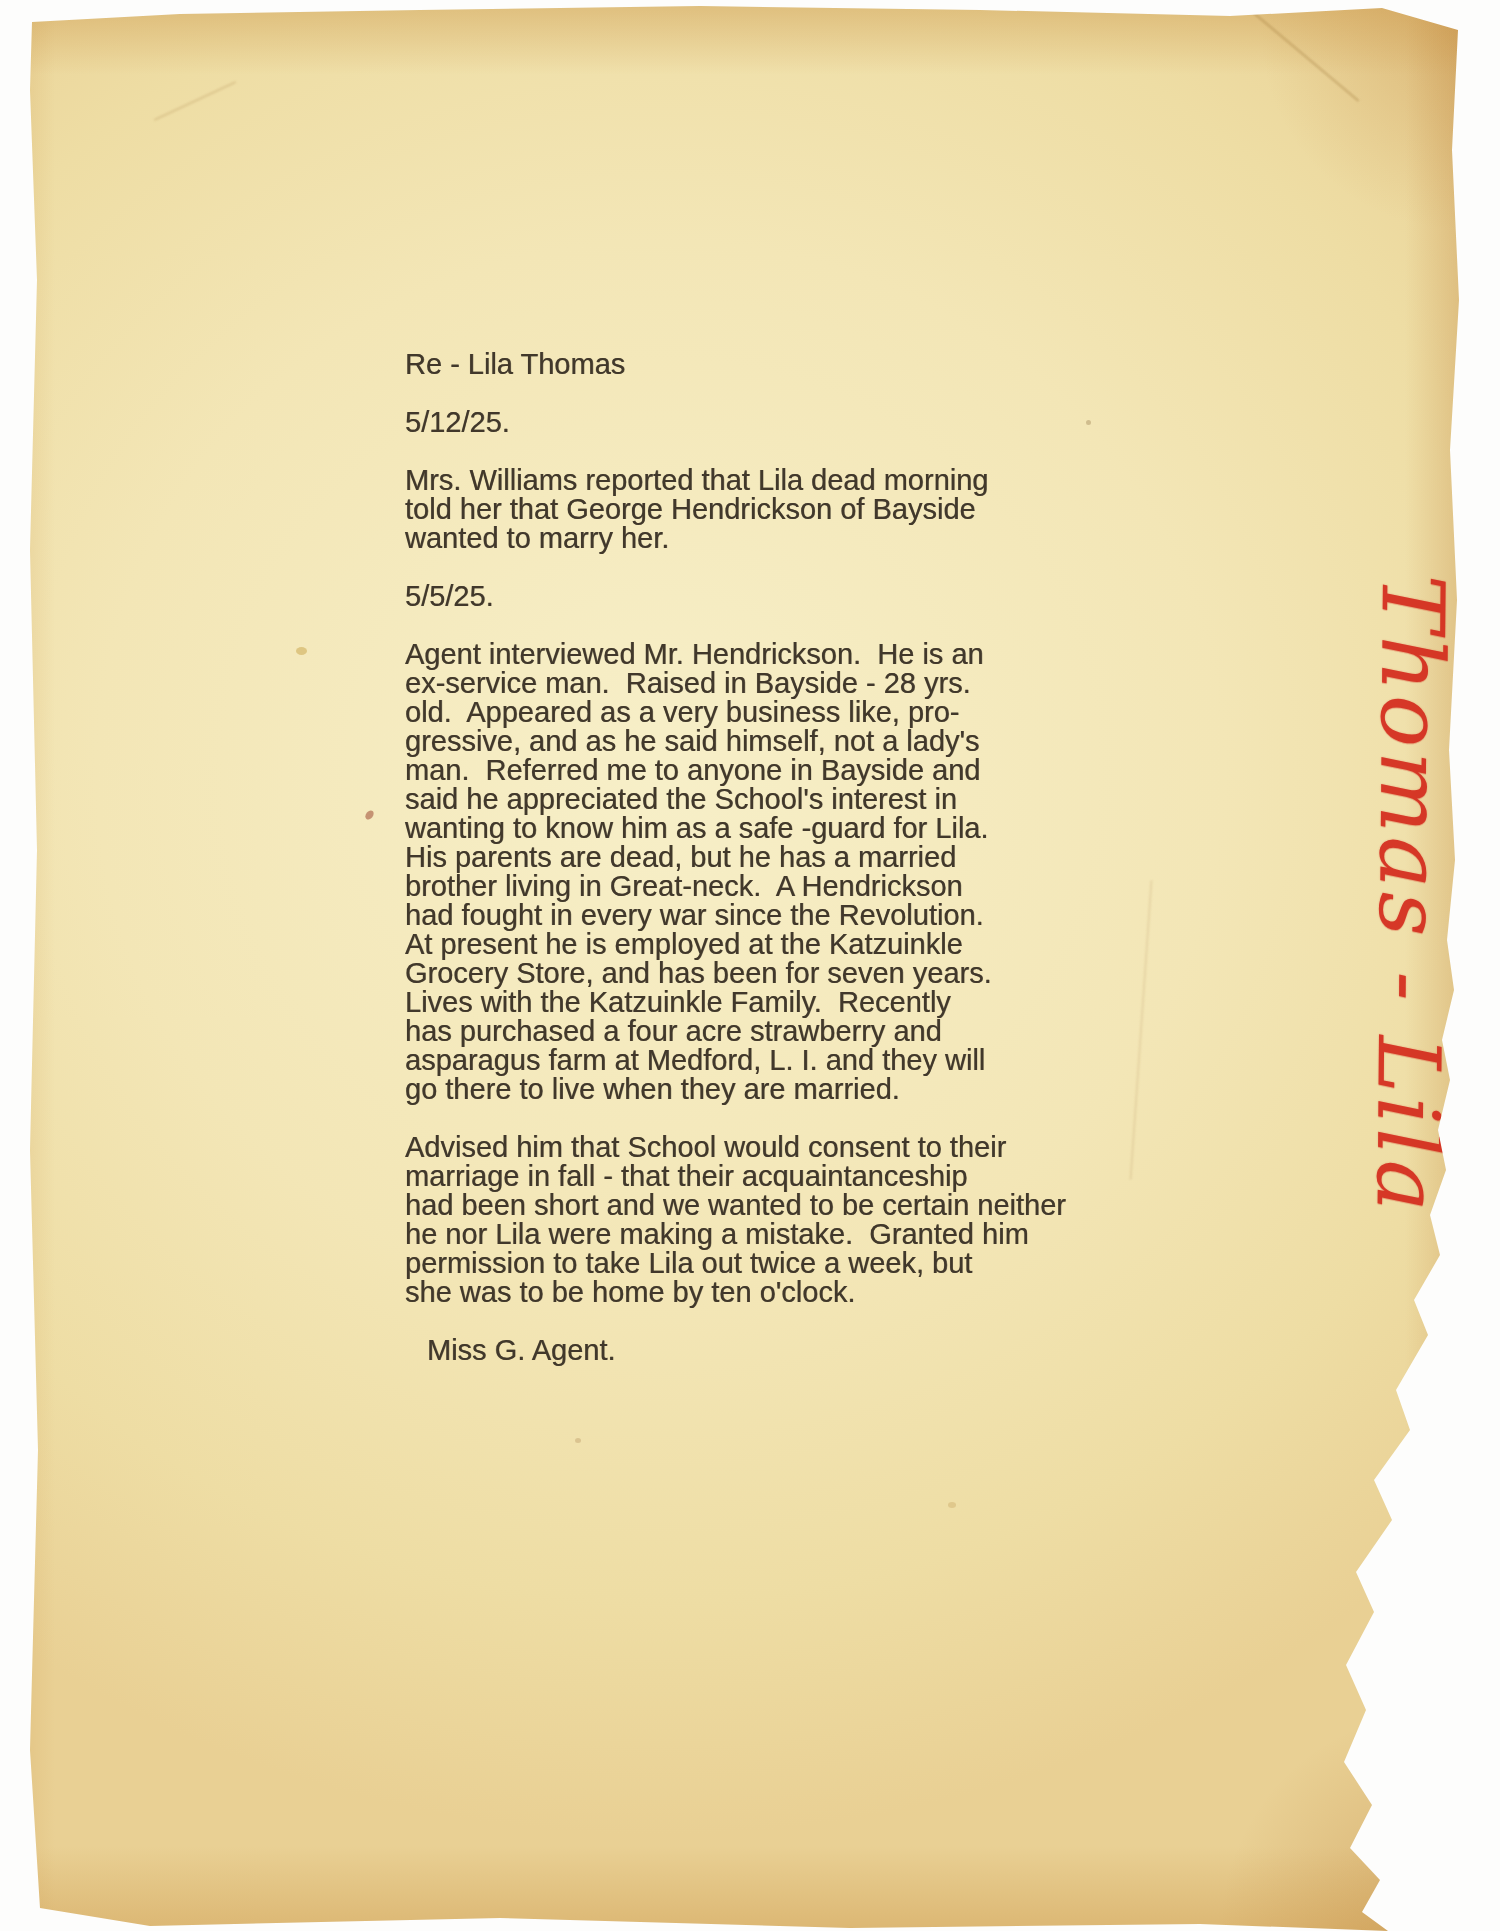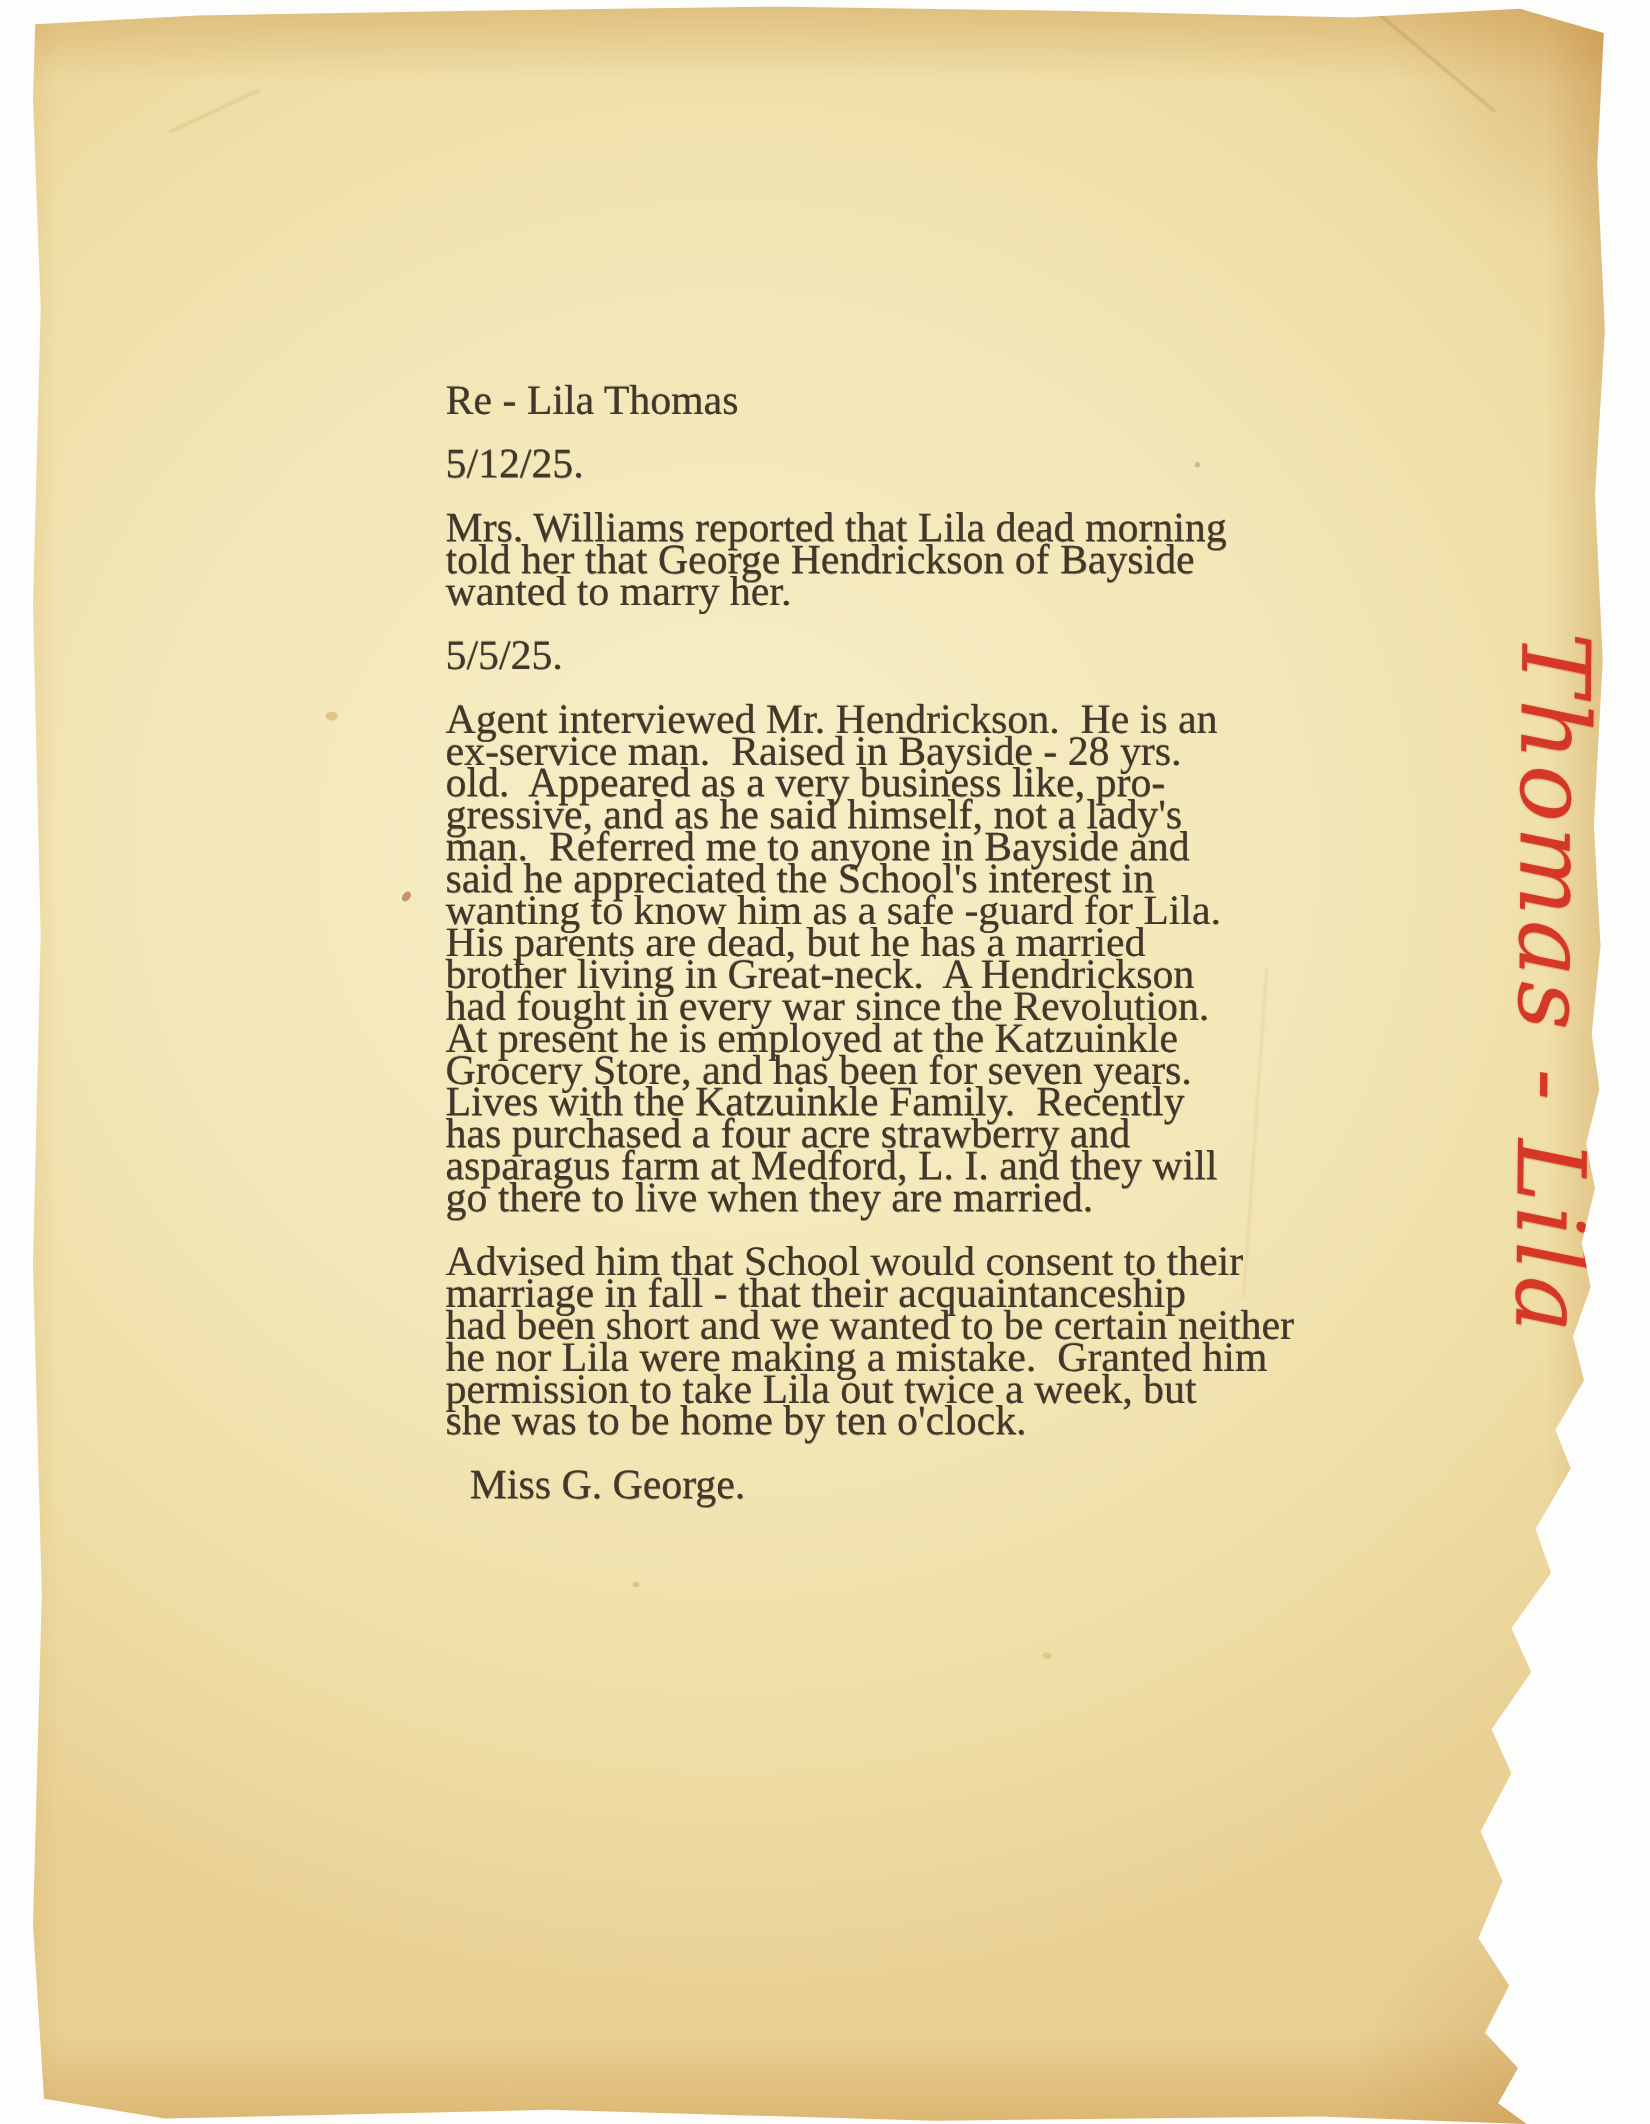--- a/index.html
+++ b/index.html
@@ -32,22 +32,22 @@
     background:
       linear-gradient(to bottom, rgba(198,141,60,0.42), rgba(198,141,60,0) 75px),
       linear-gradient(to top, rgba(198,141,60,0.38), rgba(198,141,60,0) 85px),
       linear-gradient(to right, rgba(198,141,60,0.28), rgba(198,141,60,0) 55px),
       linear-gradient(to left, rgba(184,120,45,0.48), rgba(184,120,45,0) 95px),
       radial-gradient(circle 220px at 1440px 1931px, rgba(178,112,40,0.35), rgba(178,112,40,0) 100%),
       radial-gradient(circle 200px at 1460px 30px, rgba(188,126,50,0.30), rgba(188,126,50,0) 100%);
   }
   .typed{
     position:absolute;left:405px;top:350px;width:880px;
-    font-family:Liberation Serif, serif;
-    font-size:38px;line-height:29px;
+    font-family:Liberation Sans, sans-serif;
+    font-size:29px;line-height:29px;
     color:var(--type-ink,#41382b);
     text-shadow:0.4px 0.4px 0.6px rgba(61,52,40,0.55), -0.3px -0.3px 0.4px rgba(61,52,40,0.25);
   }
   .typed p{margin:0 0 29px 0;white-space:pre;}
   .typed p.sig{padding-left:22px;}
   .annotation-wrap{
     position:absolute;left:1456px;top:575px;
     transform:rotate(90.5deg);transform-origin:0 0;
     white-space:nowrap;
   }
@@ -91,21 +91,21 @@
 Lives with the Katzuinkle Family.  Recently
 has purchased a four acre strawberry and
 asparagus farm at Medford, L. I. and they will
 go there to live when they are married.</p>
       <p>Advised him that School would consent to their
 marriage in fall - that their acquaintanceship
 had been short and we wanted to be certain neither
 he nor Lila were making a mistake.  Granted him
 permission to take Lila out twice a week, but
 she was to be home by ten o'clock.</p>
-      <p class="sig">Miss G. George.</p>
+      <p class="sig">Miss G. Agent.</p>
     </div>
 
     <div class="annotation-wrap">
       <span class="annotation">Thomas - Lila</span>
     </div>
 
     <div class="speck" style="left:366px;top:810px;width:7px;height:10px;background:rgba(150,60,40,0.5);transform:rotate(38deg);"></div>
     <div class="speck" style="left:296px;top:647px;width:11px;height:8px;background:rgba(195,155,60,0.45);"></div>
     <div class="speck" style="left:1086px;top:420px;width:5px;height:5px;background:rgba(130,95,50,0.30);"></div>
     <div class="speck" style="left:575px;top:1438px;width:6px;height:5px;background:rgba(160,120,70,0.28);"></div>

